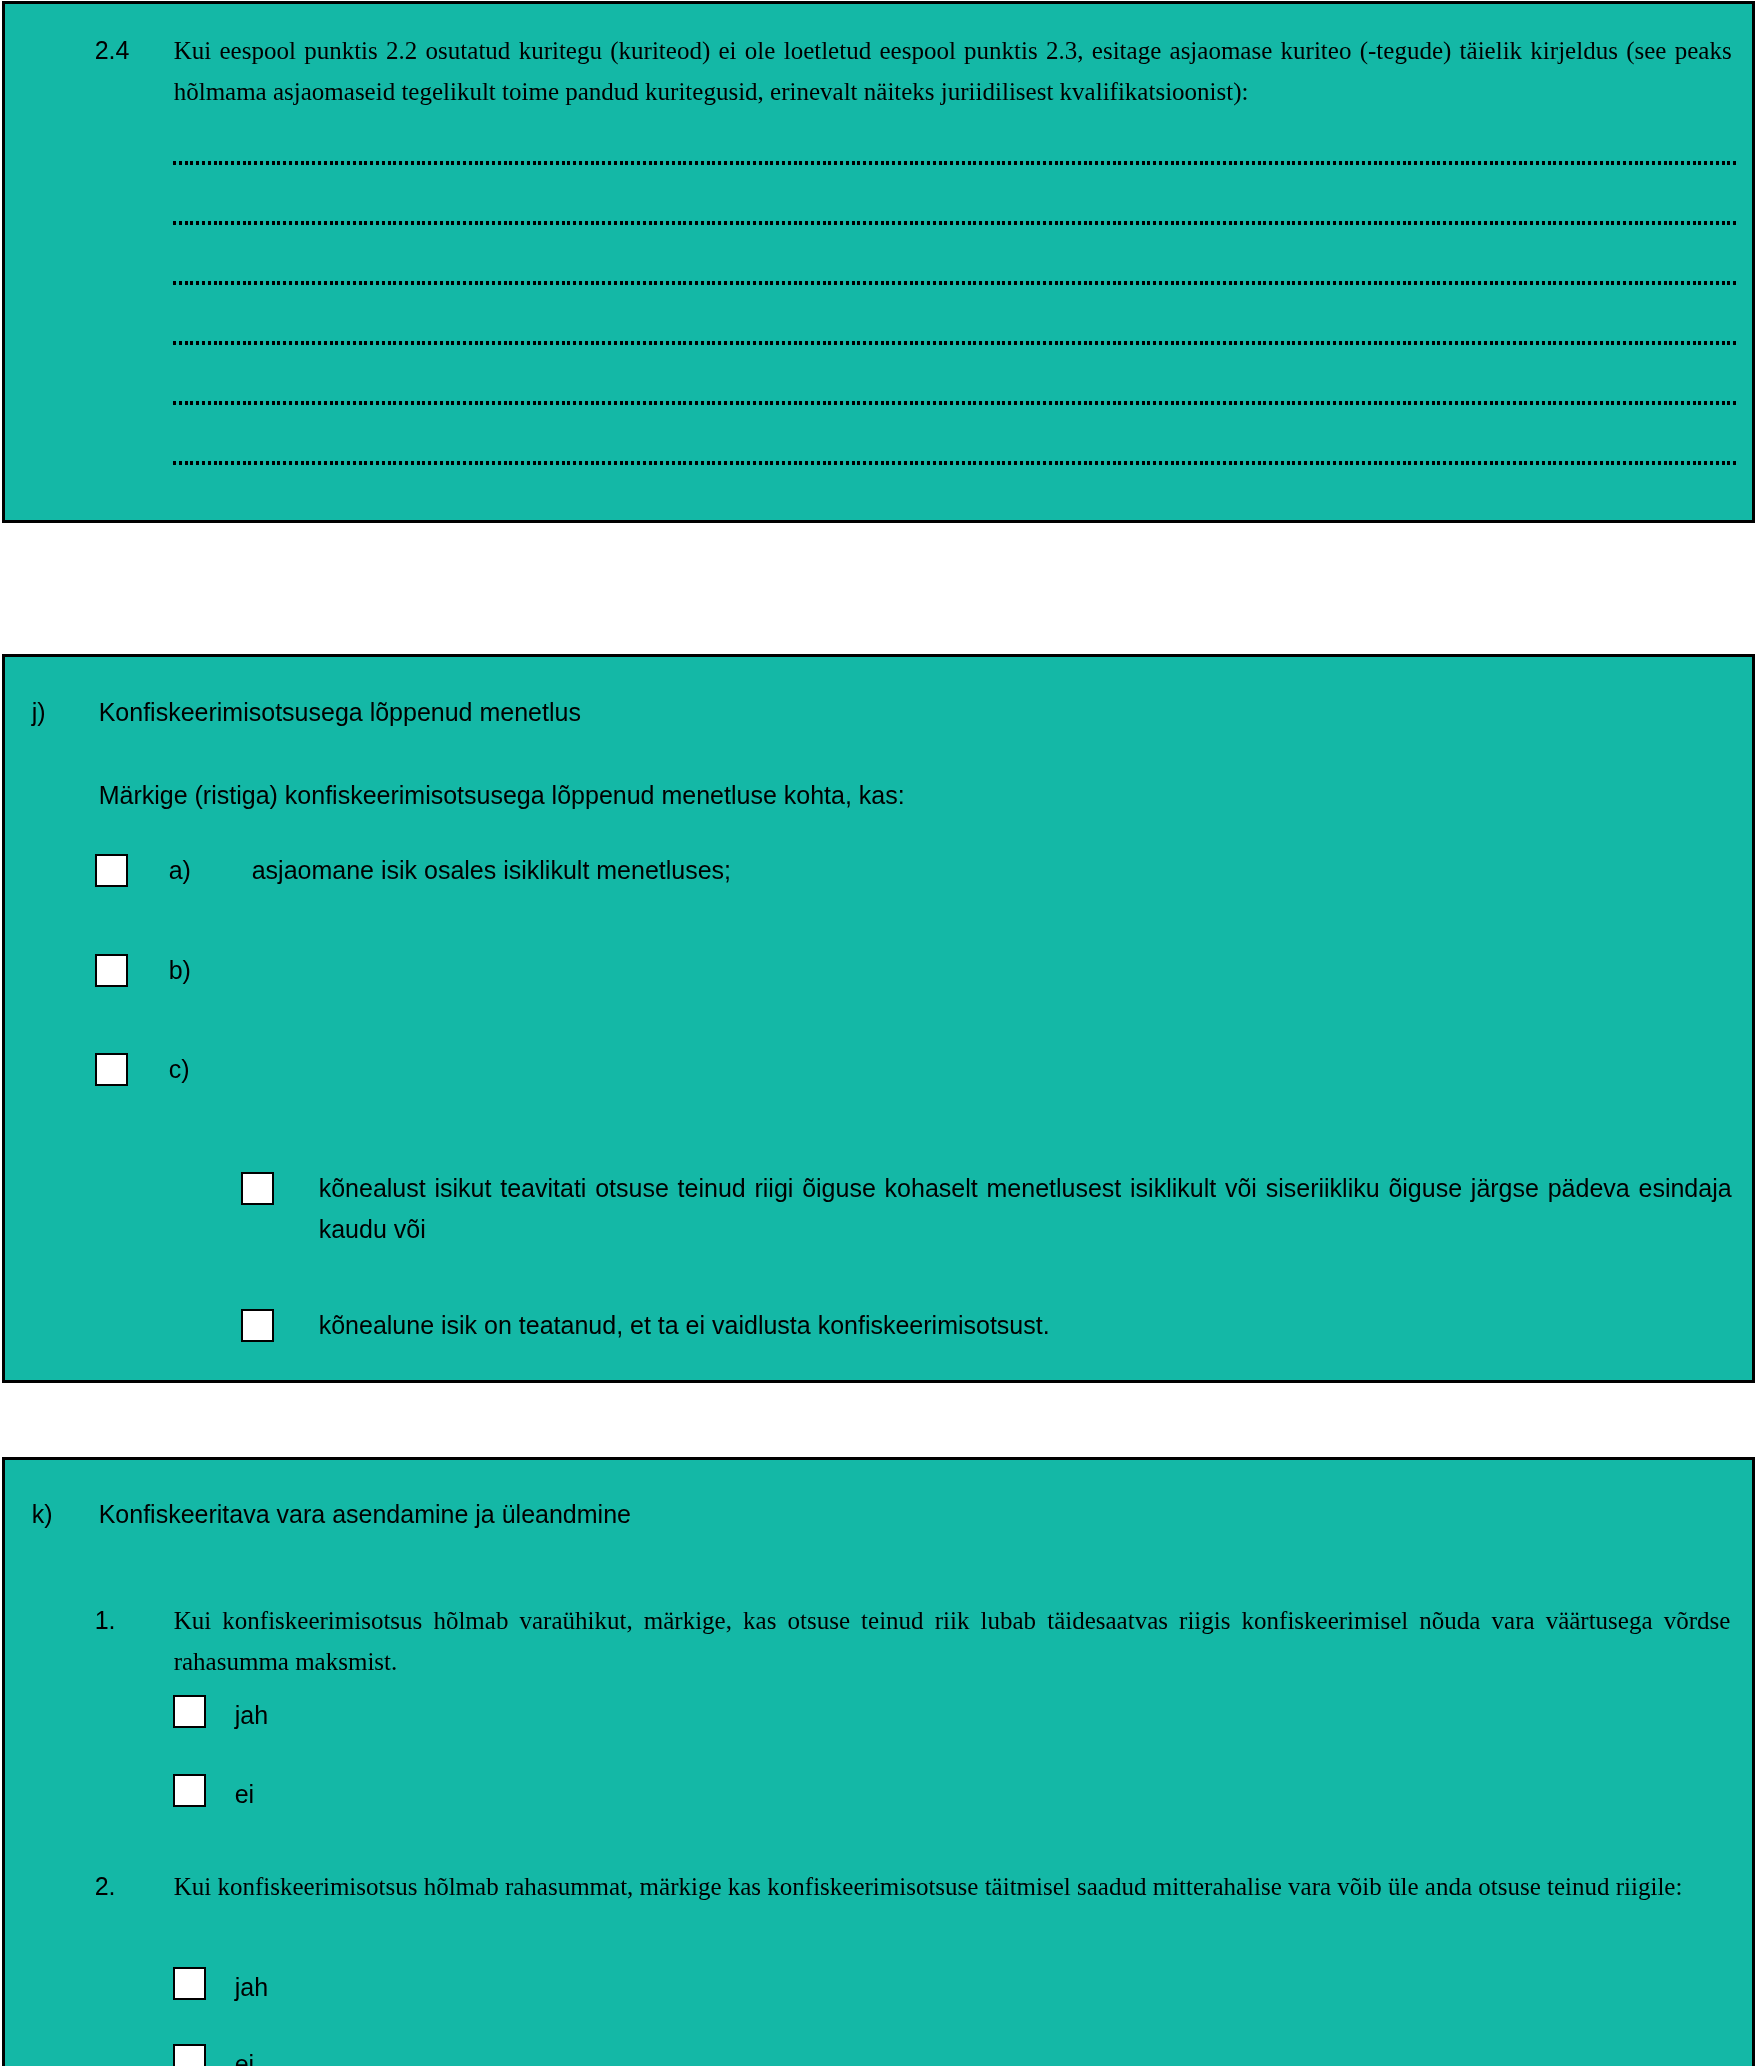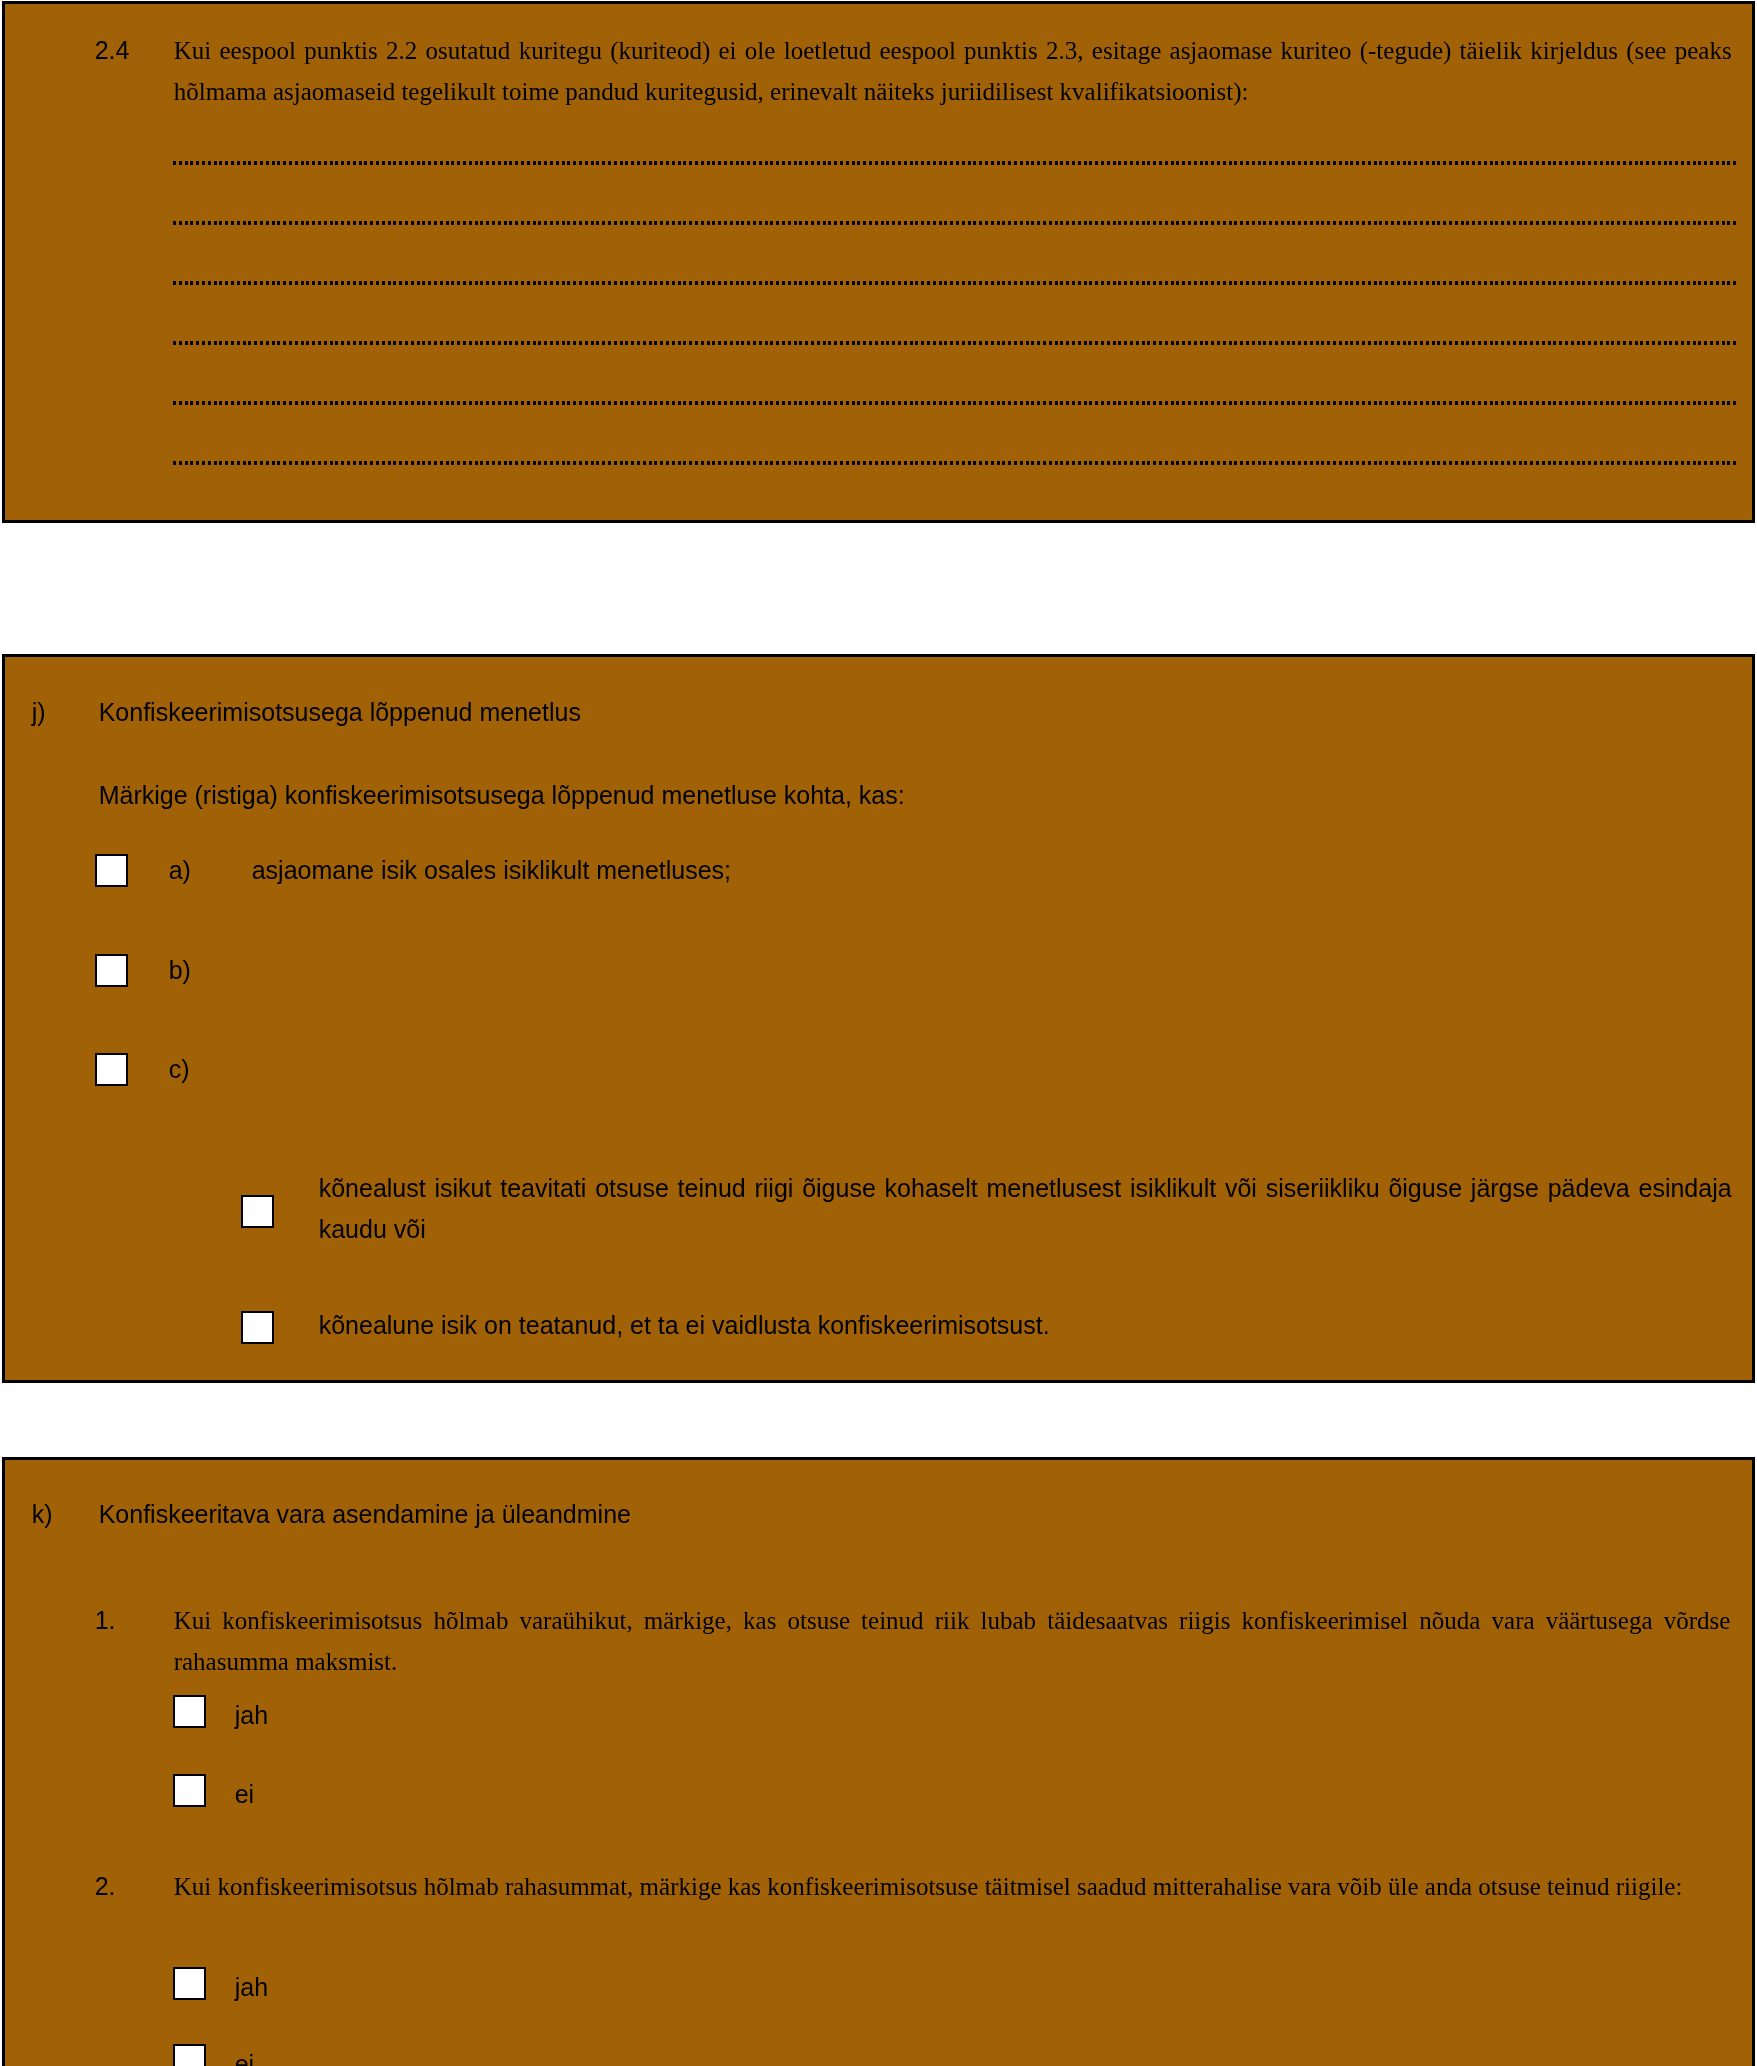--- a/index.html
+++ b/index.html
@@ -11,21 +11,21 @@
     font-family: "Liberation Sans", sans-serif;
     font-size: 25px;
     color: #000000;
     overflow: hidden;
   }
   .box {
     position: absolute;
     left: 1.7px;
     right: 1.7px;
     border: 3.7px solid #000000;
-    background: #a16207;
+    background: #14b8a6;
     box-sizing: border-box;
   }
   #box-24 { top: 0.8px;    height: 522px; }
   #box-j  { top: 654px; height: 729px; }
   #box-k  { top: 1457px; height: 687px; }
 
   .head-row { position: absolute; display: flex; line-height: 41px; white-space: nowrap; }
   .head-label { width: 67px; flex: none; }
 
   .item-row { position: absolute; display: flex; }
@@ -46,21 +46,21 @@
     display: inline-block;
     width: 33px;
     height: 33px;
     border: 2.9px solid #000000;
     box-sizing: border-box;
     background: #ffffff;
     flex: none;
   }
   .opt-label { width: 83px; margin-left: 41px; flex: none; }
 
-  .sub-row { position: absolute; display: flex; align-items: center; }
+  .sub-row { position: absolute; display: flex; align-items: flex-start; }
   .sub-row .checkbox { margin-top: 4.1px; }
   .sub-text { margin-left: 45px; text-align: justify; line-height: 41px; }
 
   .yesno-row {
     position: absolute;
     display: flex;
     align-items: flex-start;
     height: 41px;
     line-height: 41px;
     white-space: nowrap;

